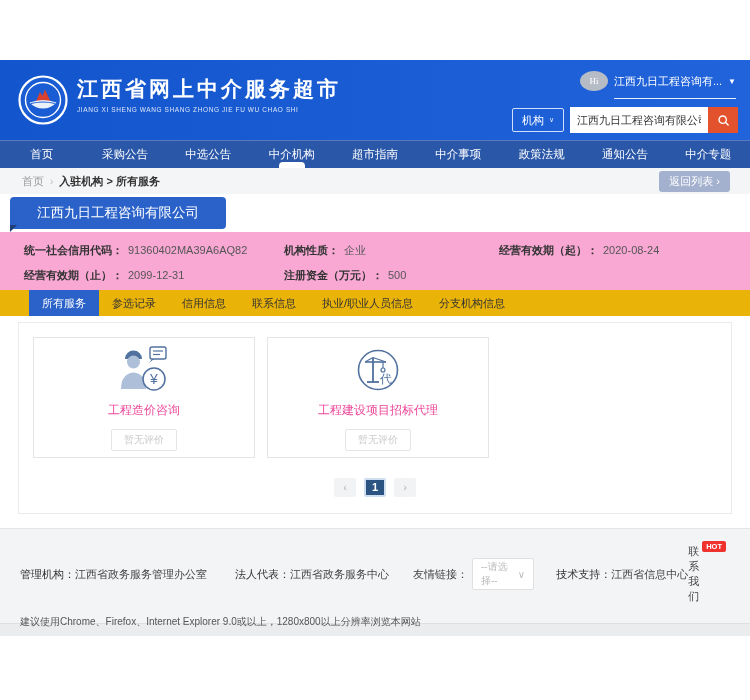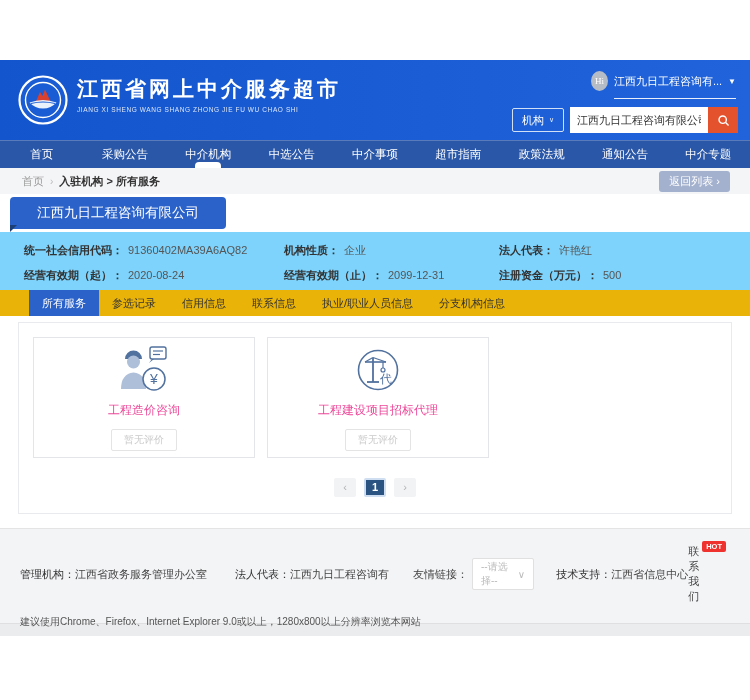--- a/index.html
+++ b/index.html
@@ -8,21 +8,21 @@
 
   
   .header { height:80px; background:linear-gradient(90deg,#1355cd,#2063da); position:relative; }
   .brand { position:absolute; left:18px; top:15px; display:flex; align-items:flex-start; cursor:pointer; }
   .logo { width:50px; height:50px; }
   .brand-text { margin-left:9px; }
   .site-title { color:#fff; font-size:21px; font-weight:bold; letter-spacing:3px; }
   .site-subtitle { color:rgba(255,255,255,.85); font-size:6.5px; letter-spacing:.6px; margin-top:3px; }
 
   .user-chip { position:absolute; right:14px; top:11px; display:flex; align-items:center; gap:6px; cursor:pointer; }
-  .avatar { width:17px; height:20px; border-radius:50%; background:#b6bcc6; color:#fff; font-size:9px; display:flex; align-items:center; justify-content:center;font-family:Liberation Serif, serif; }
+  .avatar { width:28px; height:20px; border-radius:50%; background:#b6bcc6; color:#fff; font-size:9px; display:flex; align-items:center; justify-content:center;font-family:Liberation Serif, serif; }
   .user-name { color:#fff; font-size:11px; }
   .user-caret { color:#fff; font-size:8px; }
   .user-divider { position:absolute; right:14px; top:38px; width:122px; border-bottom:1px solid rgba(255,255,255,.9); }
 
   .search-row { position:absolute; right:12px; top:47px; display:flex; align-items:center; height:26px; }
   .search-cat { width:52px; height:24px; border:1px solid rgba(255,255,255,.8); border-radius:2px; color:#fff; font-size:11px; display:flex; align-items:center; justify-content:center; gap:5px; margin-right:6px; cursor:pointer; }
   .search-cat .chev { font-size:7px; opacity:.9; }
   .search-input { width:138px; height:26px; border:none; outline:none; background:#fff; font-size:11px; color:#333; padding:0 7px; font-family:inherit; }
   .search-btn { width:30px; height:26px; background:#e4522d; border:none; display:flex; align-items:center; justify-content:center; cursor:pointer; }
 
@@ -38,21 +38,21 @@
   .bc-sep { color:#bbb; font-size:10px; }
   .bc-current { color:#333; font-weight:bold; }
   .back-btn { background:#a3b1ce; color:#fff; font-size:11px; padding:3px 10px; border:none; border-radius:3px; cursor:pointer; }
 
   
   .banner-row { height:38px; background:#fff; position:relative; }
   .company-banner { position:absolute; left:10px; top:3px; background:#2a62c9; color:#fff; font-size:13.5px; padding:7px 27px; border-radius:4px; }
   .banner-fold { position:absolute; left:10px; top:31px; width:0; height:0; border-top:7px solid #1d3f77; border-right:7px solid transparent; }
 
   
-  .info-panel { height:58px; background:#7dd3fc; padding:11px 0 0 24px; display:grid; grid-template-columns:260px 215px auto; row-gap:2px; font-size:11px; }
+  .info-panel { height:58px; background:#f9a8d4; padding:11px 0 0 24px; display:grid; grid-template-columns:260px 215px auto; row-gap:2px; font-size:11px; }
   .info-label { font-weight:bold; color:#333; }
   .info-value { color:#555; margin-left:5px; }
 
   
   .tabs-row { height:26px; padding-left:29px; display:flex; background:#eab308; }
   .tab { font-size:11px; color:#333; padding:6px 13px 0; cursor:pointer; }
   .tab.active { background:#2a62c9; color:#fff; padding-top:6px; }
 
   
   .content-gap { height:6px; background:#fff; }
@@ -117,24 +117,24 @@
         <circle cx="7" cy="7" r="4.5" fill="none" stroke="#fff" stroke-width="1.7"></circle>
         <line x1="10.6" y1="10.6" x2="14.2" y2="14.2" stroke="#fff" stroke-width="1.7"></line>
       </svg>
     </button>
   </div>
 </div>
 
 <div class="nav">
   <div class="nav-item">首页</div>
   <div class="nav-item">采购公告</div>
+  <div class="nav-item">中选公告</div>
   <div class="nav-item active">中介机构</div>
-  <div class="nav-item">中选公告</div>
+  <div class="nav-item">超市指南</div>
   <div class="nav-item">中介事项</div>
-  <div class="nav-item">超市指南</div>
   <div class="nav-item">政策法规</div>
   <div class="nav-item">通知公告</div>
   <div class="nav-item">中介专题</div>
 </div>
 
 <div class="breadcrumb-row">
   <div class="bc-left">
     <span class="bc-home">首页</span>
     <span class="bc-sep">›</span>
     <span class="bc-current">入驻机构 &gt; 所有服务</span>
@@ -143,21 +143,20 @@
 </div>
 
 <div class="banner-row">
   <div class="company-banner">江西九日工程咨询有限公司</div>
   <div class="banner-fold"></div>
 </div>
 
 <div class="info-panel">
   <div class="f-item"><span class="info-label">统一社会信用代码：</span><span class="info-value">91360402MA39A6AQ82</span></div>
   <div class="f-item"><span class="info-label">机构性质：</span><span class="info-value">企业</span></div>
-  <div class="f-item"><span class="info-label">法人代表：</span><span class="info-value">许艳红</span></div>
   <div class="f-item"><span class="info-label">经营有效期（起）：</span><span class="info-value">2020-08-24</span></div>
   <div class="f-item"><span class="info-label">经营有效期（止）：</span><span class="info-value">2099-12-31</span></div>
   <div class="f-item"><span class="info-label">注册资金（万元）：</span><span class="info-value">500</span></div>
 </div>
 
 <div class="tabs-row">
   <div class="tab active">所有服务</div>
   <div class="tab">参选记录</div>
   <div class="tab">信用信息</div>
   <div class="tab">联系信息</div>
@@ -209,21 +208,21 @@
 </div>
 
 <div class="footer-gap"></div>
 
 <div class="footer">
   <div class="footer-row1">
     <span class="f-item" style="margin-right:28px;">
       <span class="f-label">管理机构：</span><span class="f-value">江西省政务服务管理办公室</span>
     </span>
     <span class="f-item" style="margin-right:24px;">
-      <span class="f-label">法人代表：</span><span class="f-value">江西九日工程咨询有</span>
+      <span class="f-label">法人代表：</span><span class="f-value">江西省政务服务中心</span>
     </span>
     <span class="f-item">友情链接：</span>
     <div class="f-links-select">
       <span>--请选择--</span>
       <span>∨</span>
     </div>
     <span class="f-item" style="margin-left:22px;">
       <span class="f-label">技术支持：</span><span class="f-value">江西省信息中心</span>
     </span>
     <span class="f-contact">

